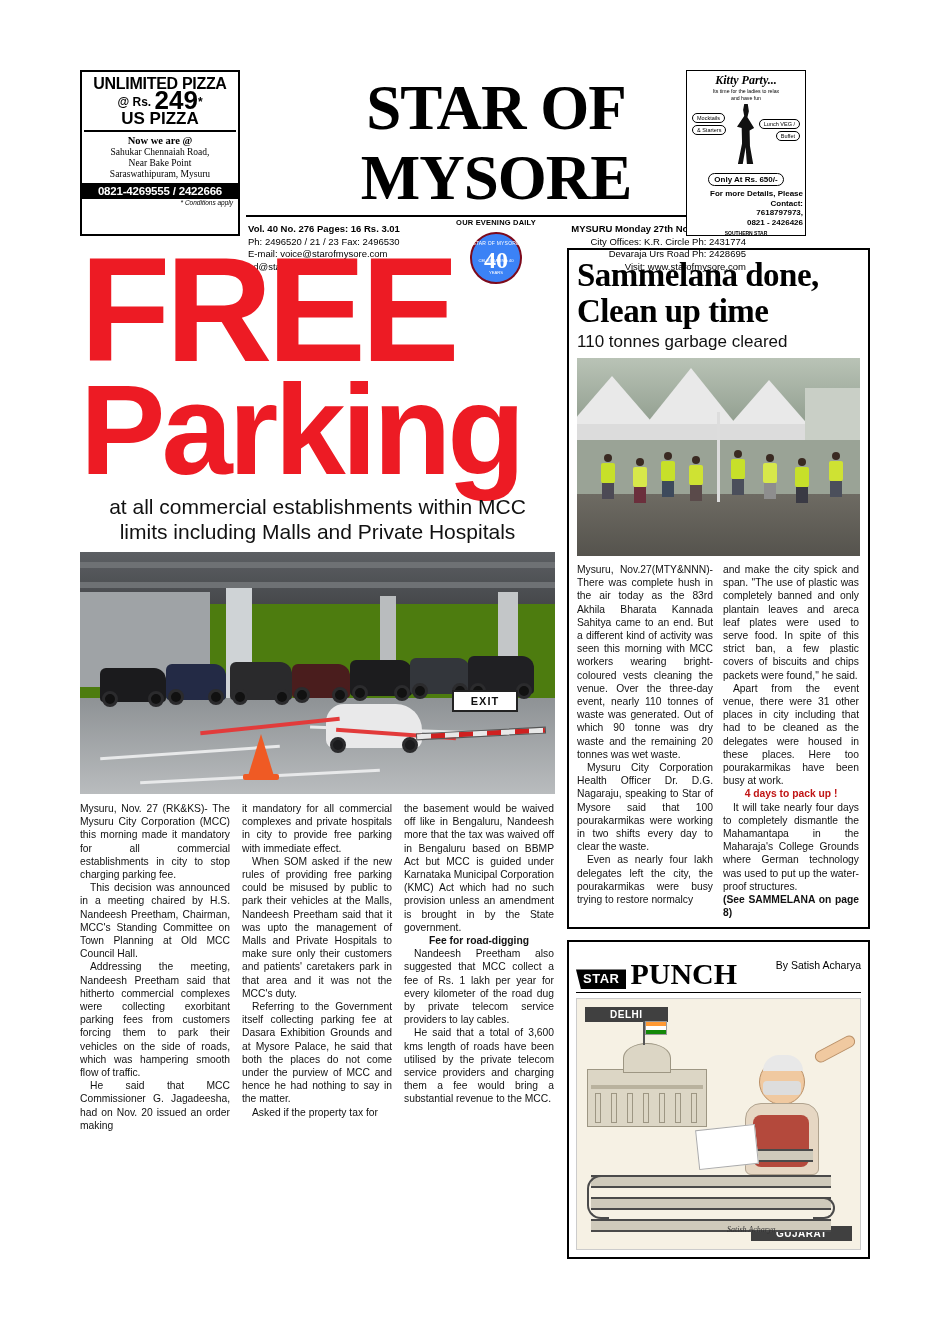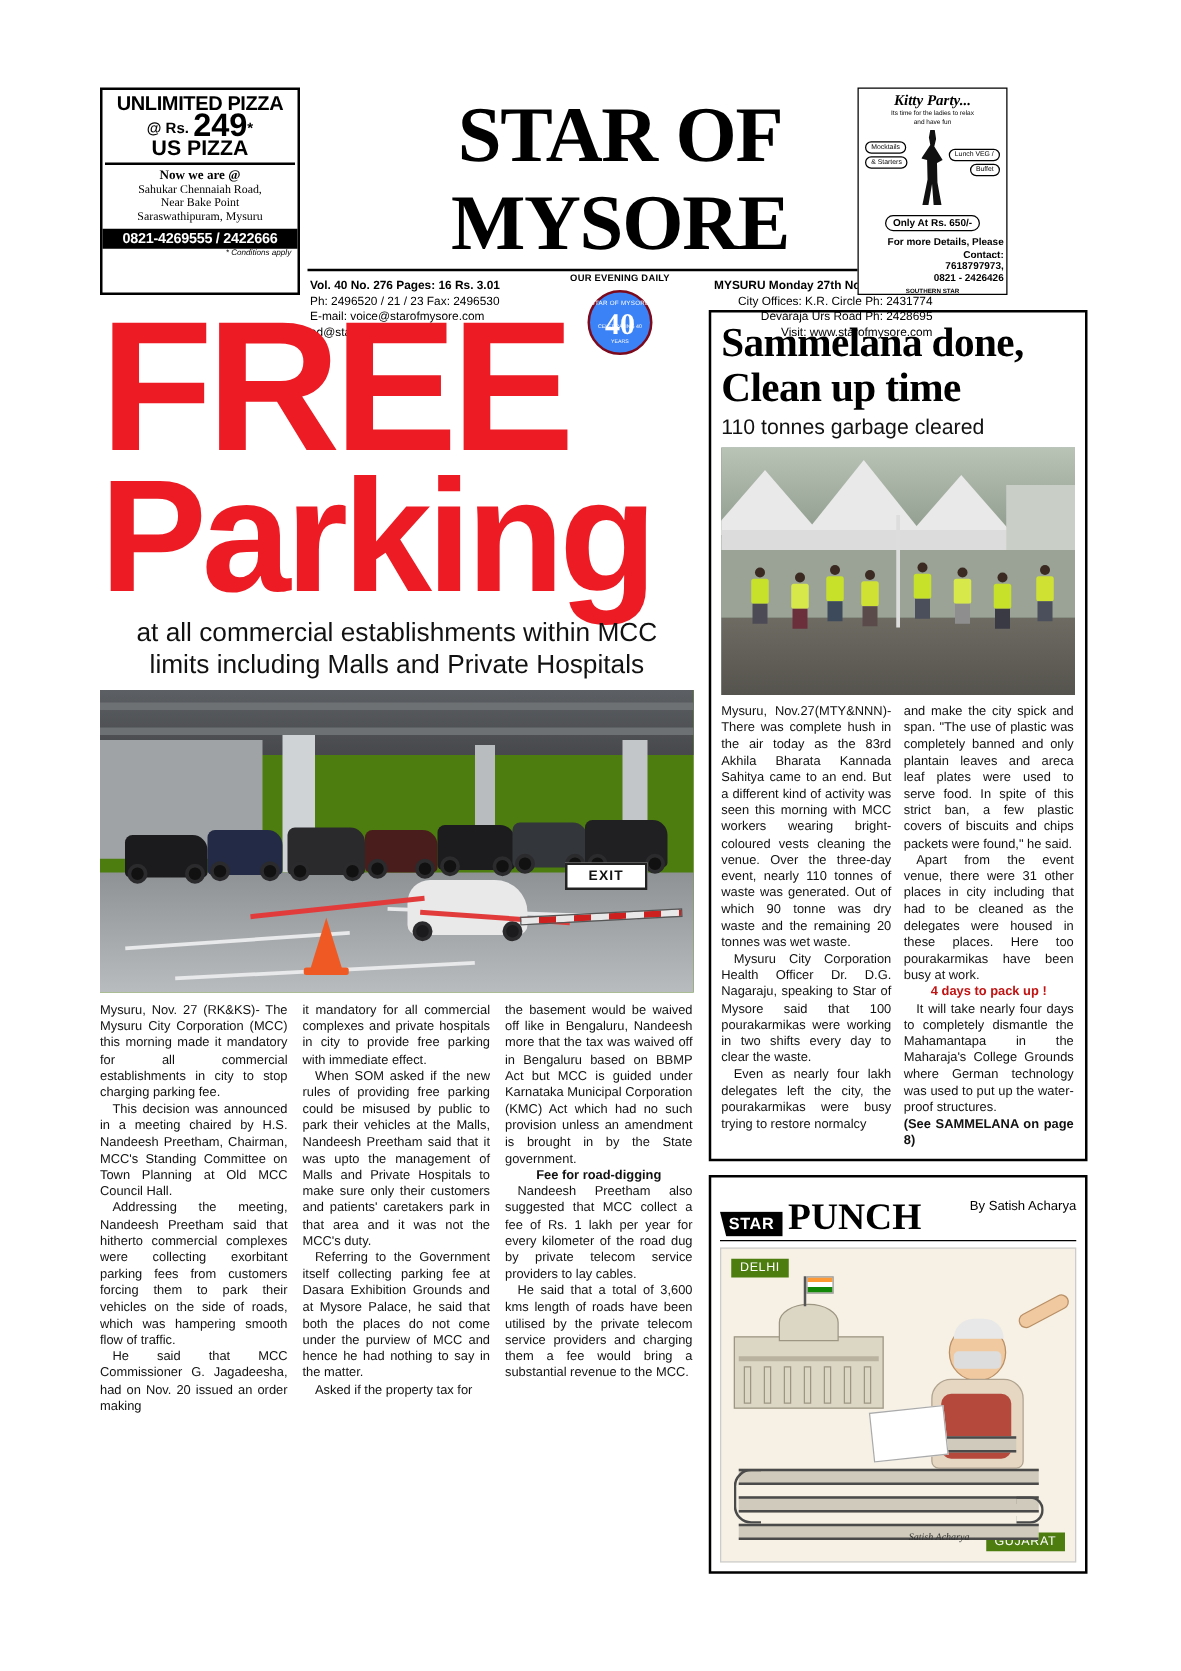--- a/index.html
+++ b/index.html
@@ -152,21 +152,21 @@
 
   .punch-box { border:2px solid #000; margin-top:11px; padding:6px 7px 7px; }
   .punch-head { display:flex; align-items:flex-start; justify-content:space-between; border-bottom:1px solid #000; padding-bottom:3px;margin-top:11px;}
   .punch-star {
     background:#000; color:#fff; font-weight:bold; font-size:13px;
     padding:2px 7px 3px; letter-spacing:0.5px; position:relative; clip-path:polygon(0 0,100% 0,100% 100%,10% 100%);
   }
   .punch-word { font-family:"Liberation Serif", serif; font-weight:bold; font-size:30px; line-height:30px; margin-left:4px;}
   .punch-by { font-size:10.5px; padding-bottom:4px; }
   .cartoon { margin-top:5px; width:100%; height:252px; position:relative; background:#f6f1e4; border:1px solid #ccc; overflow:hidden;}
-  .tag-red { position:absolute; background:#4d7c0f; color:#fff; font-weight:normal; font-size:10px; padding:2px 7px; letter-spacing:0.5px;}
+  .tag-red { position:absolute; background:#404040; color:#fff; font-weight:bold; font-size:10px; padding:2px 25px; letter-spacing:0.5px;}
   .ct-building { position:absolute; background:#dcd6c5; border:1px solid #9d9683; }
   .ct-dome { position:absolute; background:#dcd6c5; border:1px solid #9d9683; border-radius:50% 50% 0 0;}
   .ct-road { position:absolute; height:13px; background:#cfcabb; border-top:2px solid #4a4a4a; border-bottom:2px solid #4a4a4a;}
   .ct-figure { position:absolute; }
 
   .signature { position:absolute; font-family:"Liberation Serif", serif; font-size:8px; color:#333;font-style:italic; }
 </style>
 </head>
 <body>
 

